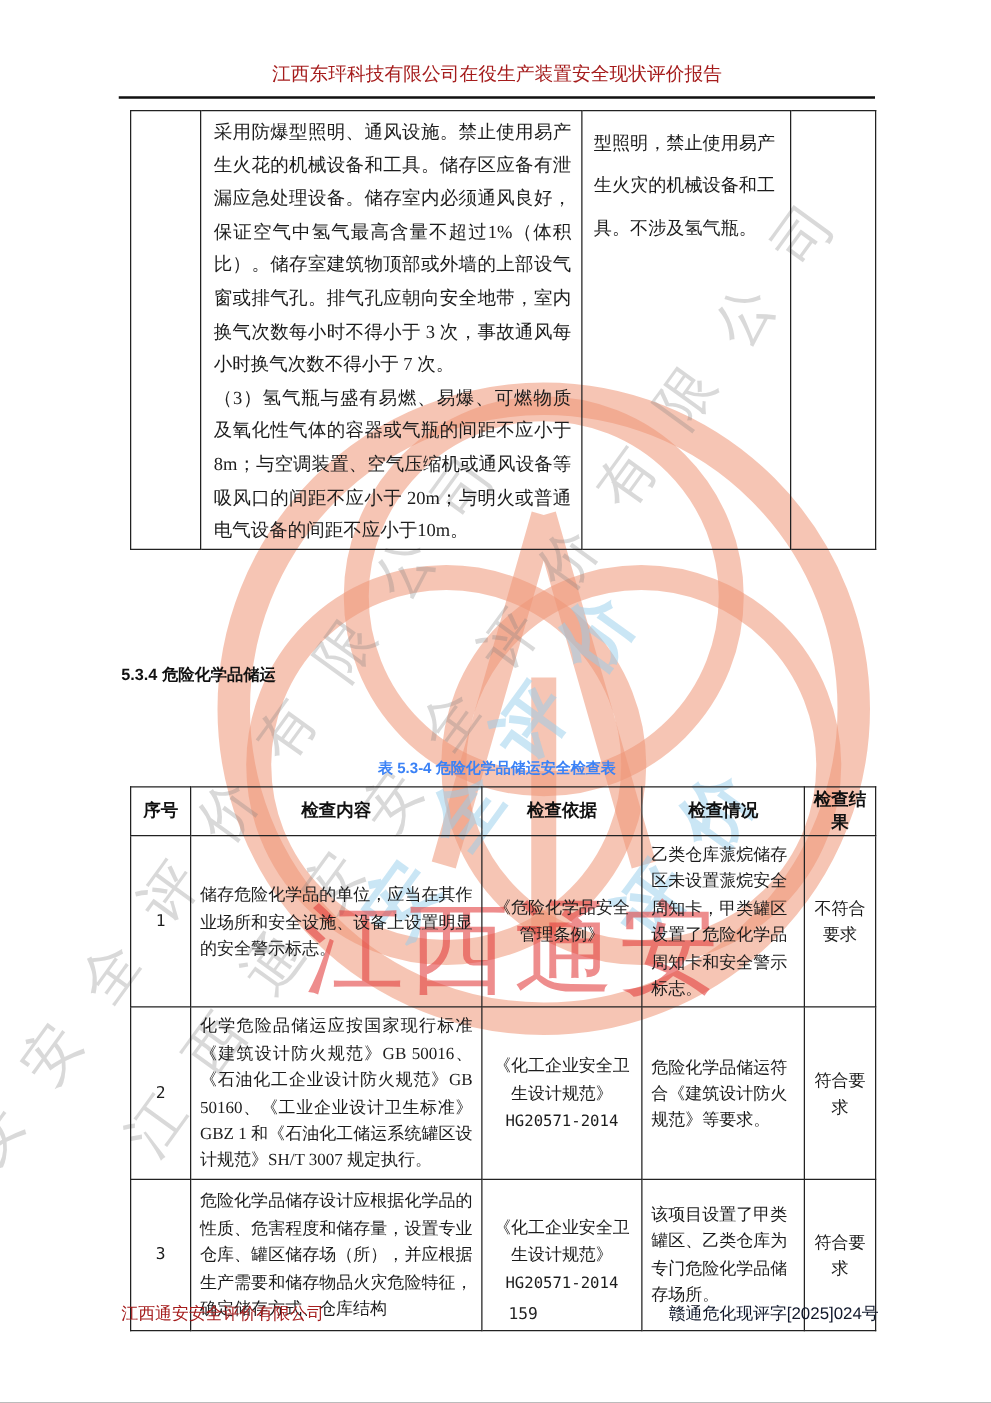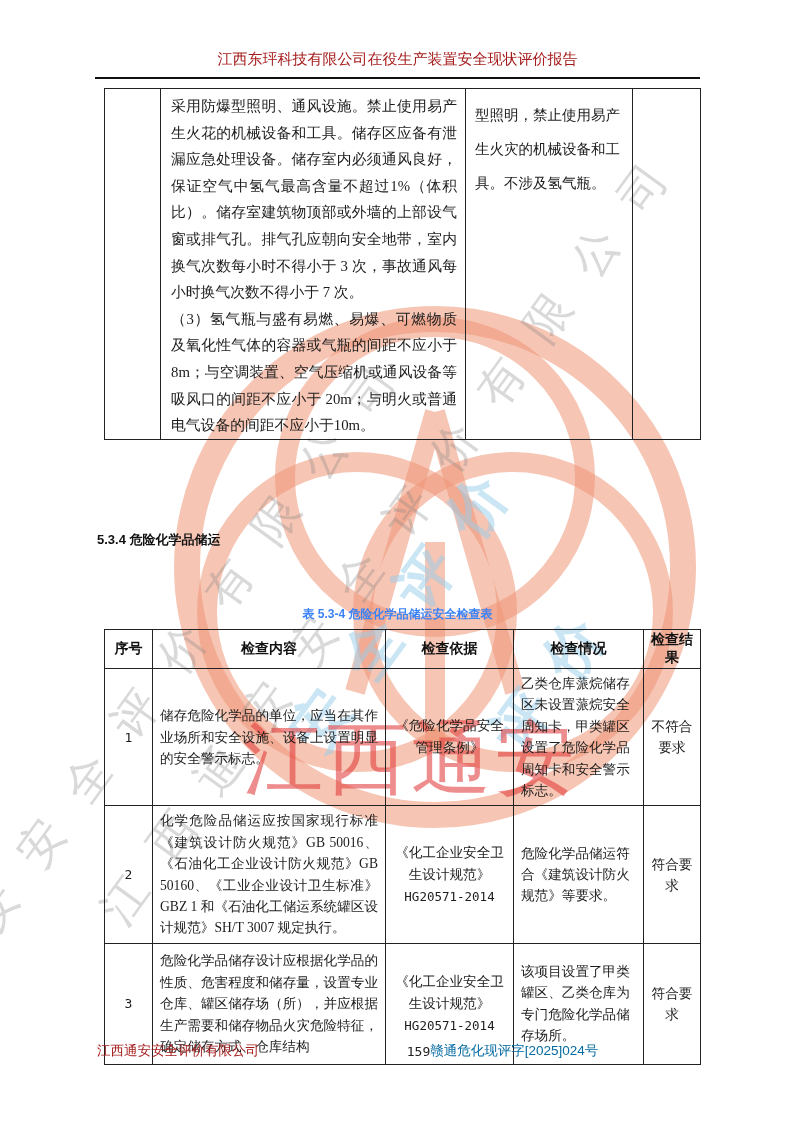--- a/index.html
+++ b/index.html
@@ -74,21 +74,21 @@
   .t2 .c-result { text-align:center; padding:2px 5px; line-height:21px; }
 
   .doc-footer {
     position:absolute; left:97px; top:1042px; width:606px;
     display:grid; grid-template-columns:1fr auto 1fr; align-items:center;
     font-size:13.5px;
     font-family:"Liberation Sans","DejaVu Sans",sans-serif;
   }
   .doc-footer .f-left  { text-align:left;  color:#a51c1c; }
   .doc-footer .f-page  { text-align:center; color:#222; font-family:"DejaVu Sans Mono","Liberation Mono",monospace; font-size:13px;margin-left:37px; }
-  .doc-footer .f-right { color:#0369a1; }
+  .doc-footer .f-right { text-align:right; color:#0f172a; }
 </style>
 </head>
 <body>
 
 <div class="page">
 
   <div class="wm wm-seal">
     <svg width="550" height="550" viewBox="0 0 550 550">
       <g fill="none" stroke="rgba(238,150,118,0.55)">
         <circle cx="275" cy="275" r="248" stroke-width="26"></circle>

